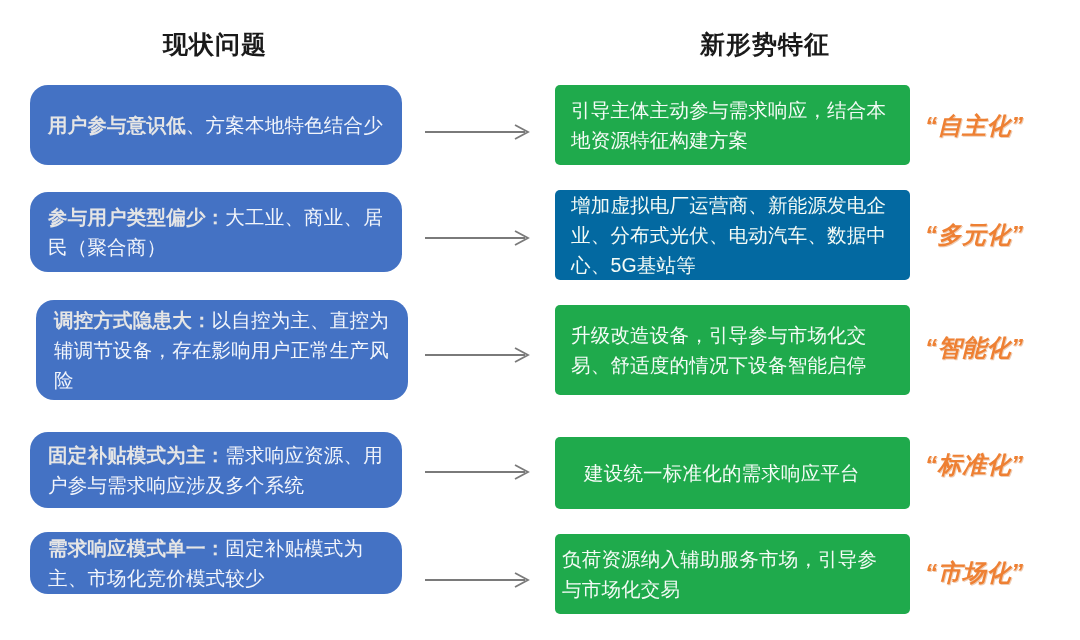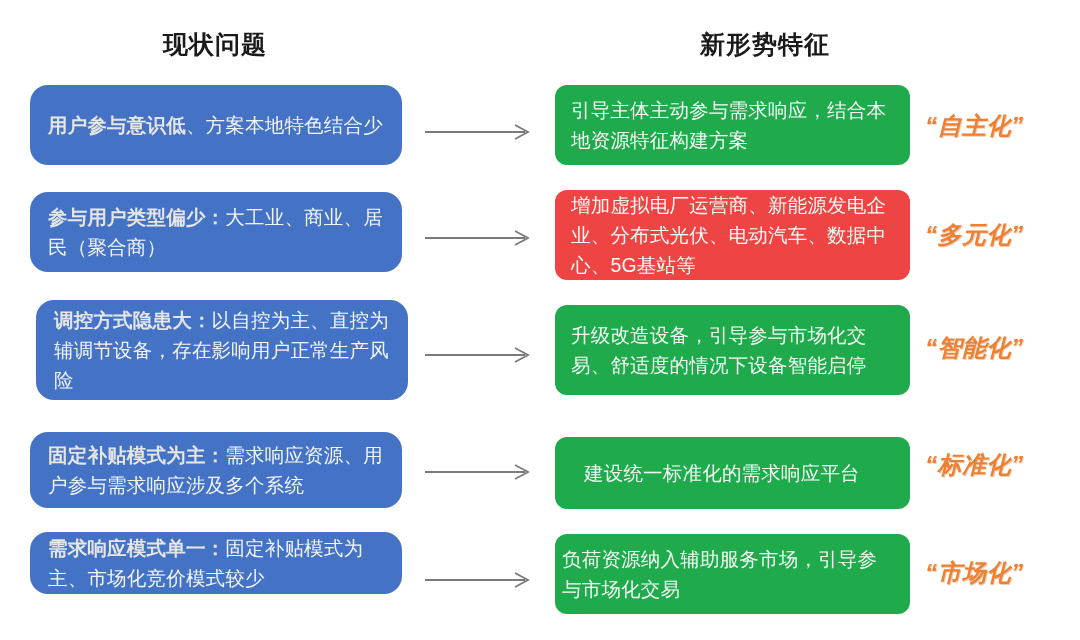--- a/index.html
+++ b/index.html
@@ -58,21 +58,21 @@
     font-weight: bold;
     color: #e5e5e5;
   }
 
   
   .feature-box {
     position: absolute;
     left: 555px;
     width: 355px;
     background: #1FAA4C;
-    border-radius: 12px;
+    border-radius: 5px;
     box-sizing: border-box;
     padding: 9px 14px 9px 16px;
     color: #ffffff;
     display: flex;
     align-items: center;
   }
   .feature-text {
     font-size: 19.5px;
     line-height: 30px;
     letter-spacing: 0.2px;
@@ -130,21 +130,21 @@
     <div class="problem-text">
       <span class="lead">参与用户类型偏少：</span><span>大工业、商业、居民（聚合商）</span>
     </div>
   </div>
   <div class="arrow" style="top: 228px;">
     <svg width="110" height="20" viewBox="0 0 110 20">
       <line x1="0" y1="10" x2="100" y2="10" stroke="#7A7A7A" stroke-width="1.8"></line>
       <polyline points="90,3 103,10 90,17" fill="none" stroke="#7A7A7A" stroke-width="1.8"></polyline>
     </svg>
   </div>
-  <div class="feature-box" style="top: 190px; height: 90px; background: #ef4444;">
+  <div class="feature-box" style="top: 190px; height: 90px; background: #0369a1;">
     <div class="feature-text">增加虚拟电厂运营商、新能源发电企业、分布式光伏、电动汽车、数据中心、5G基站等</div>
   </div>
   <div class="keyword" style="top: 219px; color: rgb(238, 128, 51);">“多元化”</div>
 
   <div class="problem-box" style="top: 300px; height: 100px; background: rgb(68, 114, 196); margin-left: 6px;">
     <div class="problem-text">
       <span class="lead">调控方式隐患大：</span><span>以自控为主、直控为辅调节设备，存在影响用户正常生产风险</span>
     </div>
   </div>
   <div class="arrow" style="top: 345px;">

